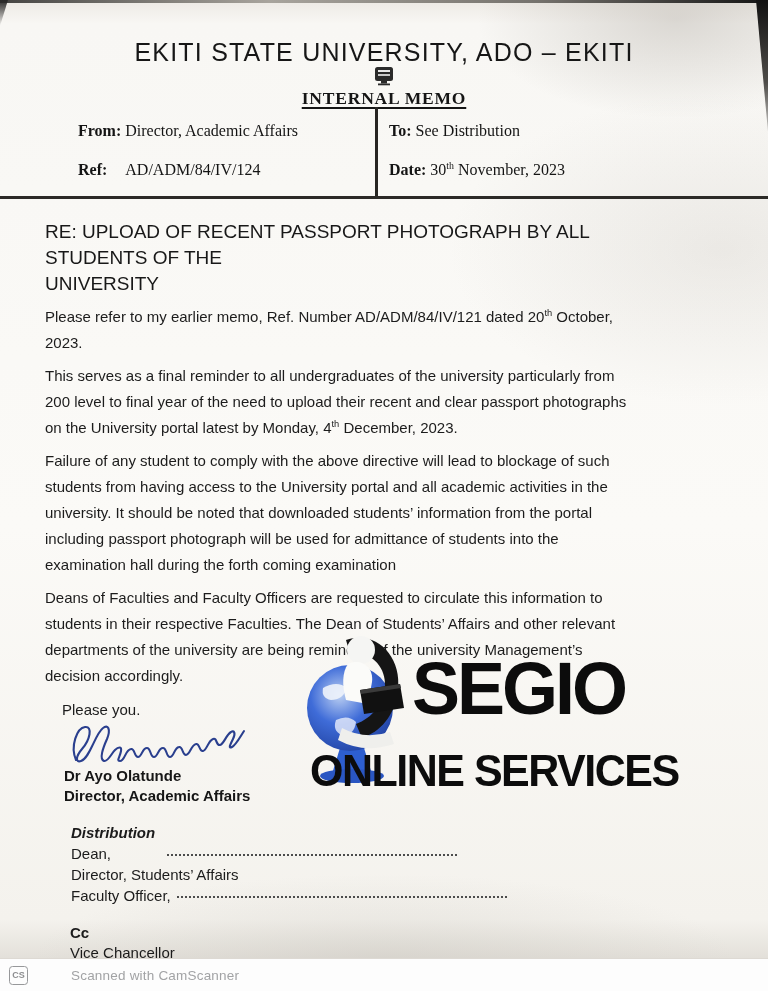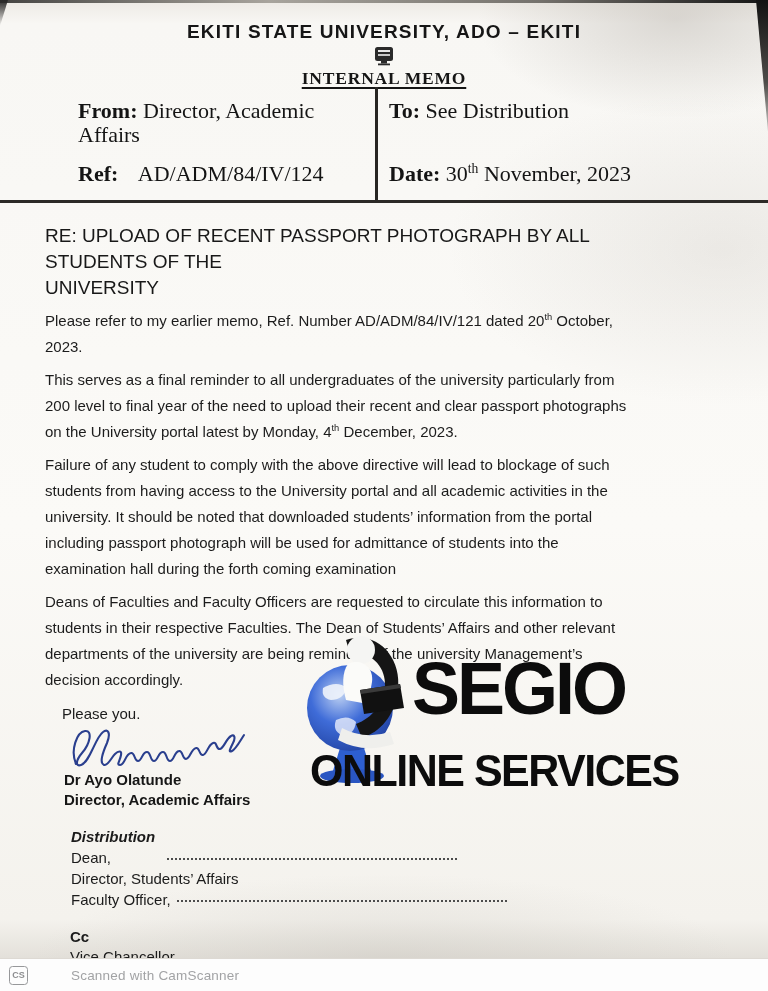--- a/index.html
+++ b/index.html
@@ -25,39 +25,39 @@
   .corner-right{position:absolute;top:0;right:0;width:16px;height:150px;
     background:linear-gradient(to bottom,#121212,#4e4c49 55%,rgba(80,78,74,0));
     clip-path:polygon(25% 0,100% 0,100% 88%);}
   .corner-left{position:absolute;top:0;left:0;width:8px;height:26px;
     background:linear-gradient(to bottom,#2b2a29,rgba(60,58,55,0));
     clip-path:polygon(0 0,100% 0,0 100%);}
 
   
   .header{padding-top:20px;text-align:center;}
   .uni-title{
-    font-size:19px;font-weight:bold;letter-spacing:1.2px;color:#161616;
-    font-family:"Liberation Sans","DejaVu Sans",sans-serif;line-height:24px;
+    font-size:25px;font-weight:normal;letter-spacing:1.2px;color:#161616;
+    font-family:"Liberation Sans","DejaVu Sans",sans-serif;line-height:24px;margin-top:20px;
   }
   .directorate{
     margin-top:4px;font-family:"Liberation Serif","DejaVu Serif",serif;
     font-size:17px;font-weight:bold;letter-spacing:.6px;color:#1a1a1a;line-height:20px;
   }
   .crest{margin:2px auto 0;width:24px;height:20px;display:block;}
   .memo-title{
     margin-top:1px;font-family:"Liberation Serif","DejaVu Serif",serif;
     font-size:17.5px;font-weight:bold;letter-spacing:.8px;color:#151515;
     text-decoration:underline;text-decoration-thickness:2px;text-underline-offset:3px;line-height:22px;
   }
 
   
   .meta{
     position:relative;margin-top:2px;padding:8px 0 14px 78px;
     border-bottom:3px solid #2c2a27;
-    font-family:"Liberation Serif","DejaVu Serif",serif;font-size:22px;color:#141414;
+    font-family:"Liberation Serif","DejaVu Serif",serif;font-size:16px;color:#141414;
   }
   .meta .vdiv{position:absolute;left:375px;top:-4px;bottom:0;width:3px;background:#272522;}
   .meta-row{display:flex;line-height:24px;}
   .meta-row + .meta-row{margin-top:15px;}
   .meta-cell-l{width:297px;}
   .meta-cell-r{padding-left:14px;}
   .lbl{font-weight:bold;}
   .ref-val{margin-left:14px;}
   sup{font-size:.62em;line-height:0;}
 

